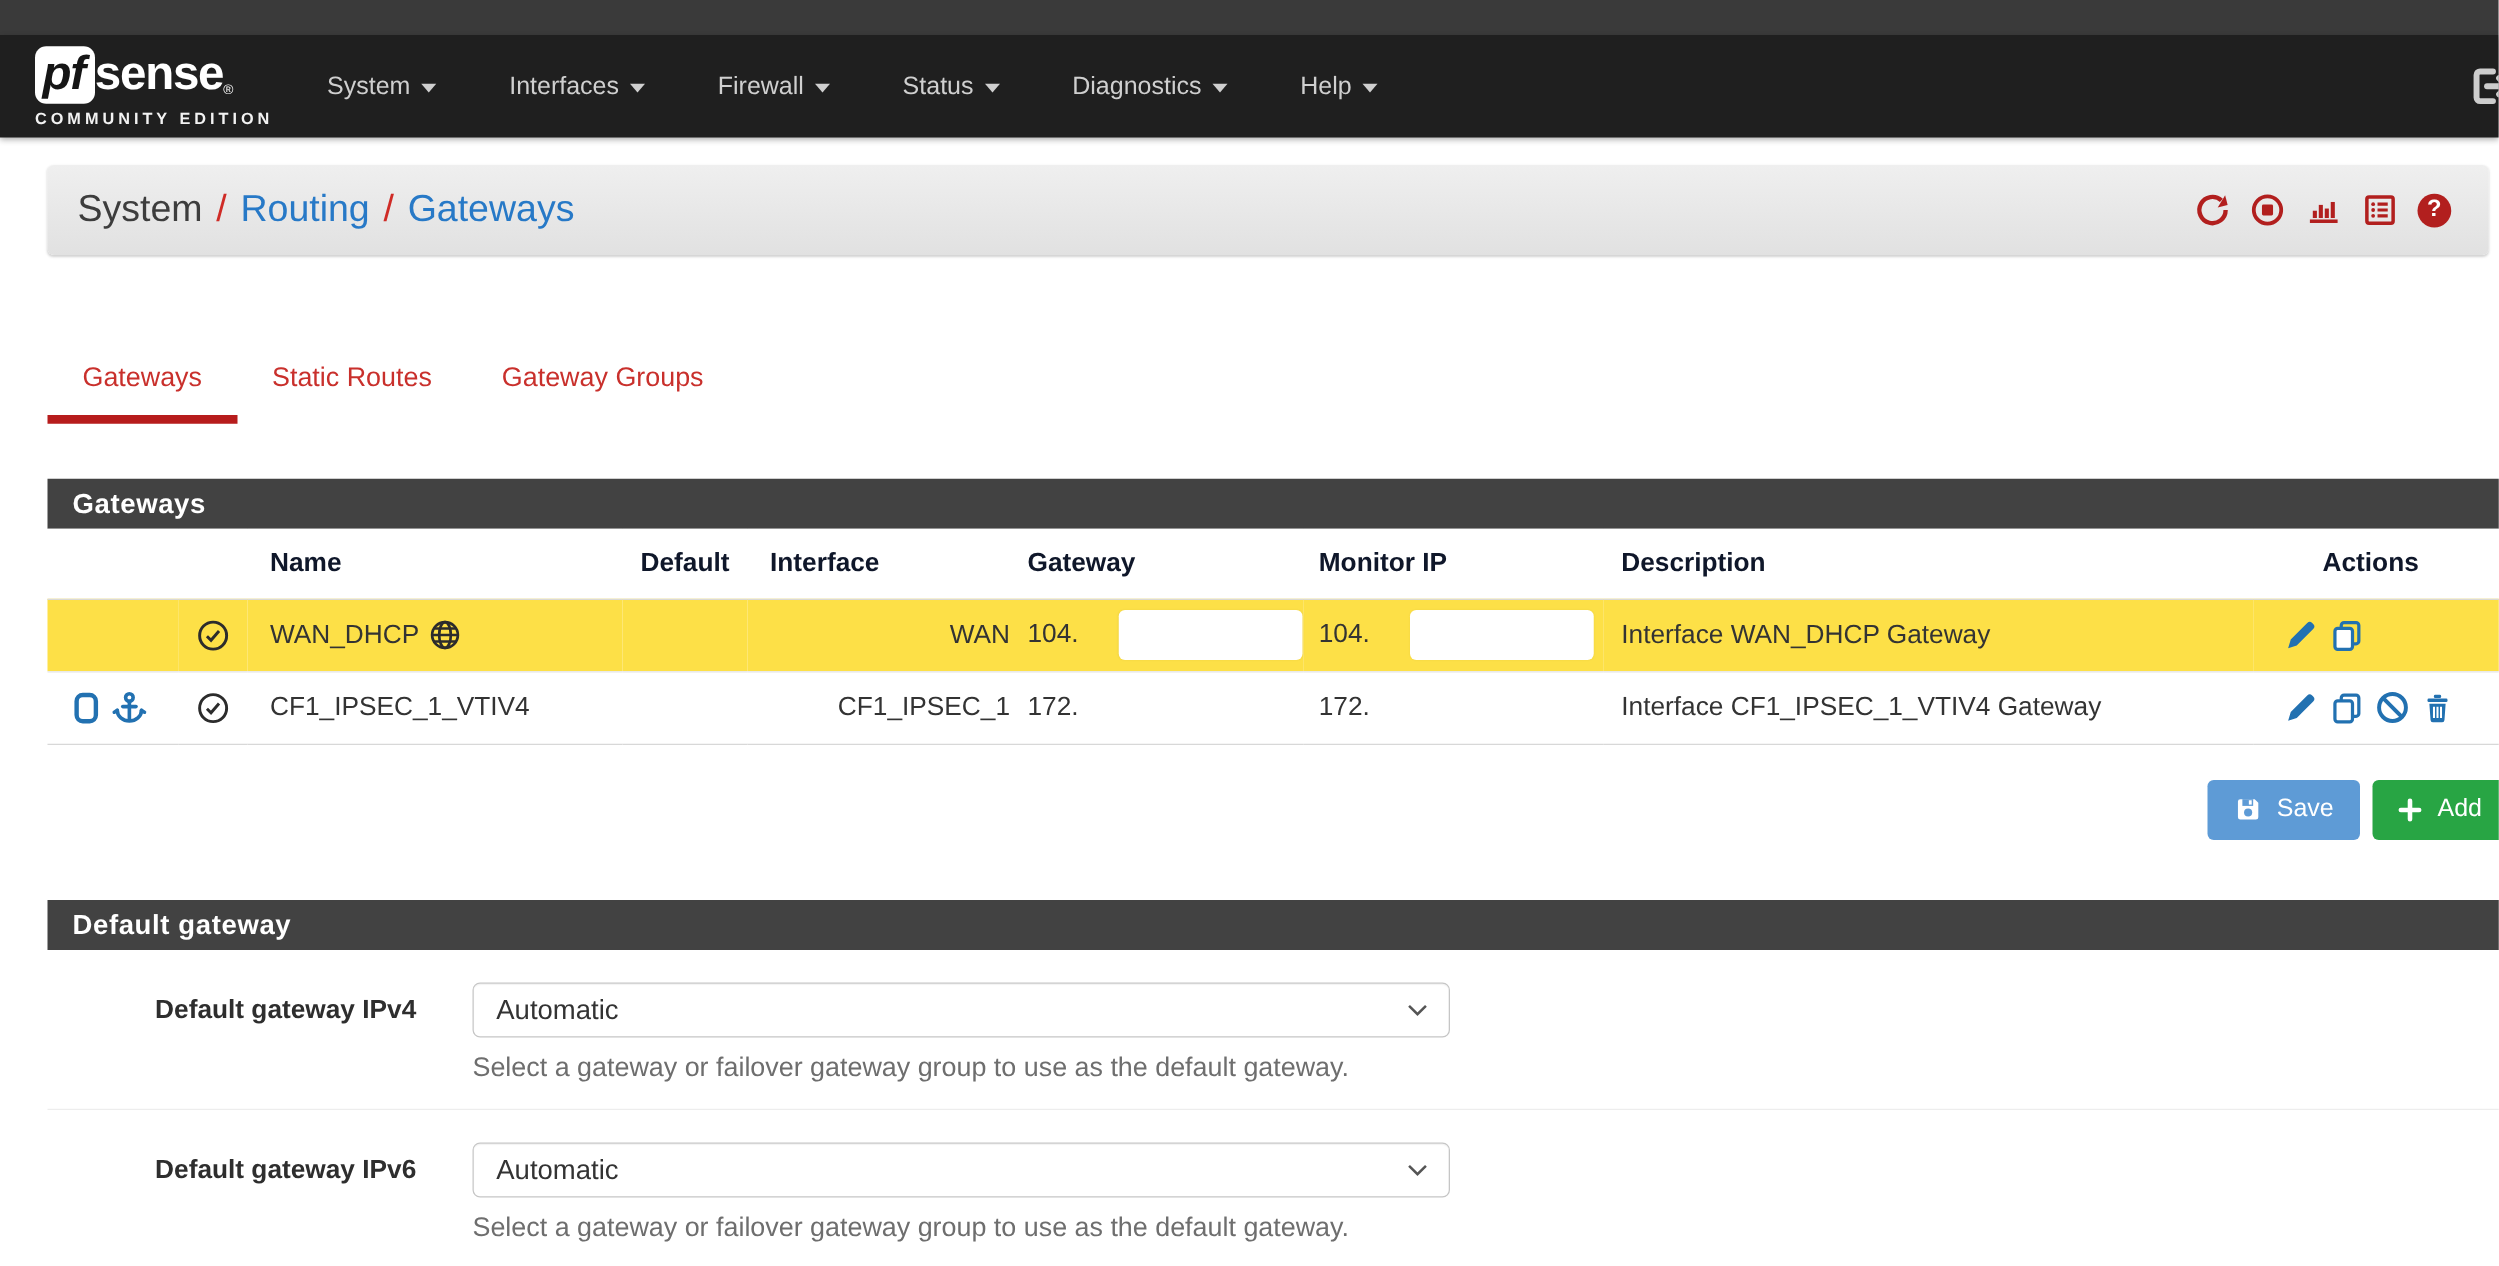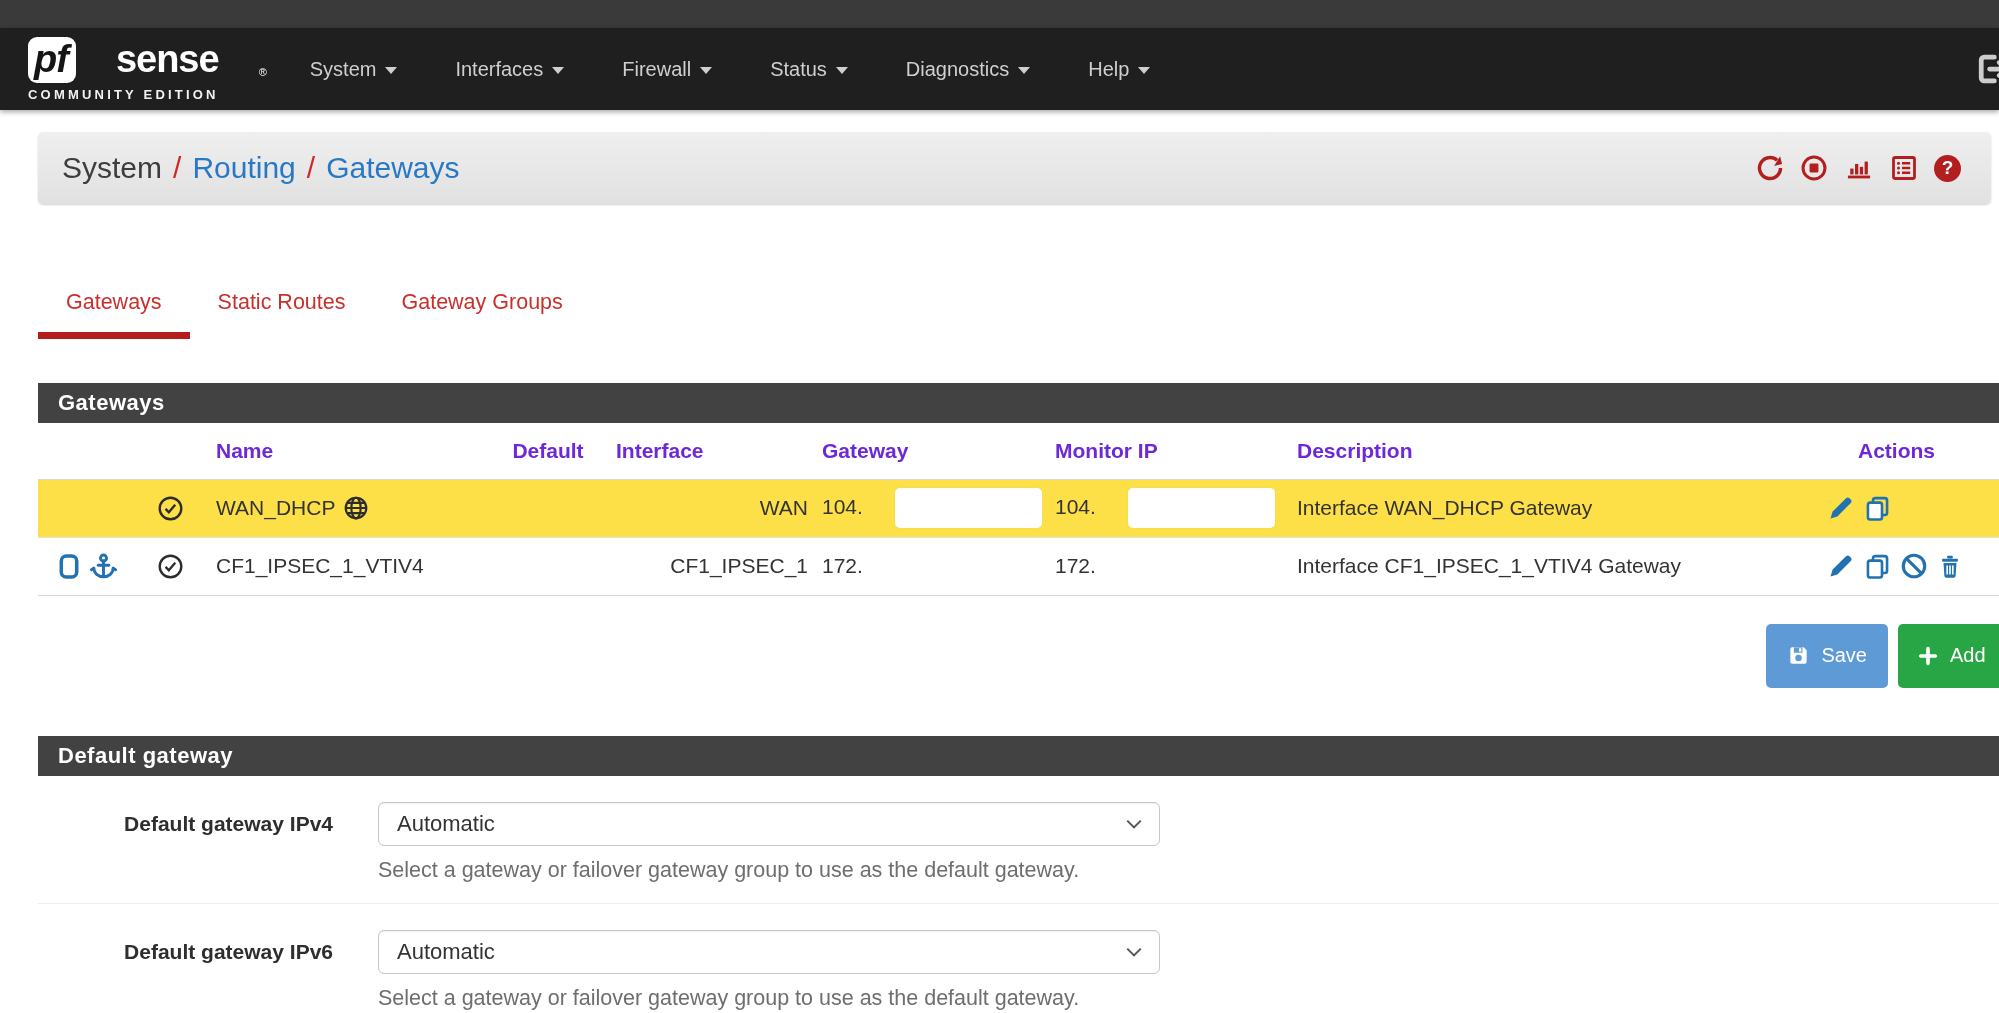--- a/index.html
+++ b/index.html
@@ -13,21 +13,21 @@
 
   
   .top-strip { height:28px; background:#3a3a3a; }
 
   
   .navbar {
     height:82px; background:#1f1f1f; display:flex; align-items:center;
     padding-left:28px; box-shadow:0 2px 5px rgba(0,0,0,.35); position:relative; z-index:5;
   }
   .brand { display:flex; flex-direction:column; cursor:pointer; }
-  .brand-main { display:flex; align-items:flex-start; line-height:1;gap:40px; }
+  .brand-main { display:flex; align-items:flex-start; line-height:1; }
   .brand-pf {
     background:#fff; color:#151515; font-style:italic; font-weight:bold;
     font-size:38px; padding:3px 8px 5px 6px; border-radius:9px; letter-spacing:-1px;
   }
   .brand-sense { color:#fff; font-weight:bold; font-size:38px; padding-top:3px; letter-spacing:-1px; }
   .brand-reg { color:#fff; font-size:11px; padding-top:30px; }
   .brand-sub { color:#f2f2f2; font-size:13px; font-weight:bold; letter-spacing:3.2px; margin-top:4px; }
   .nav-items { display:flex; align-items:center; margin-left:14px; }
   .nav-item {
     color:#cfcfcf; font-size:20px; padding:0 29px; display:flex; align-items:center; gap:9px;
@@ -65,21 +65,21 @@
 
   
   .panel { margin-left:38px; width:1990px; }
   .panel-hdr {
     background:#424242; color:#fff; font-weight:bold; font-size:22px; letter-spacing:.5px;
     height:40px; display:flex; align-items:center; padding-left:20px;
   }
   .gw-panel { margin-top:44px; }
 
   table.gw { border-collapse:collapse; table-layout:fixed; width:1990px; font-size:21px; color:#333; }
-  table.gw th { font-weight:bold; color:#6d28d9; text-align:left; height:56px; border-bottom:1px solid #d8d8d8; background:#fff; padding:0; }
+  table.gw th { font-weight:bold; color:#0f172a; text-align:left; height:56px; border-bottom:1px solid #d8d8d8; background:#fff; padding:0; }
   table.gw td { height:58px; padding:0; }
   tr.r1 td { background:#fde047; border-bottom:1px solid #e3e3e3; }
   tr.r2 td { background:#ffffff; border-bottom:1px solid #d8d8d8; }
   .th-name, .td-name { padding-left:18px !important; }
   .th-iface, .td-iface { padding-left:18px !important;text-align:right; }
   .th-default { text-align:center !important; }
   .th-gw, .td-gw { padding-left:14px !important; }
   .th-mon, .td-mon { padding-left:12px !important; }
   .th-desc, .td-desc { padding-left:14px !important; }
   .th-actions { padding-left:55px !important; }
@@ -91,21 +91,21 @@
     display:inline-block; width:147px; height:40px; background:#fff; border-radius:5px;
     margin-left:32px; vertical-align:middle; box-shadow:0 0 2px rgba(0,0,0,.06);
   }
   .td-actions .cellflex { padding-left:24px; gap:9px; color:#2271b1; }
   .act { cursor:pointer; display:flex; }
   .drag-ic { cursor:grab; display:flex; }
 
   
   .actions-bar { margin:28px 0 0 38px; width:1990px; display:flex; justify-content:flex-end; gap:10px; }
   .btn {
-    height:64px; border:none; border-radius:5px; color:#fff; font-size:20px;
+    height:48px; border:none; border-radius:5px; color:#fff; font-size:20px;
     display:flex; align-items:center; gap:11px; cursor:pointer; font-family:inherit;
   }
   .btn-save { background:#5e9bd6; padding:0 21px; }
   .btn-add { background:#28a544; width:130px; padding:0 0 0 19px; justify-content:flex-start; }
 
   
   .dg-panel { margin-top:48px; }
   .p2-body { background:#fff; padding-top:26px; }
   .form-row { display:flex; }
   .form-row.first { padding-bottom:20px; border-bottom:1px solid #ededed; }

